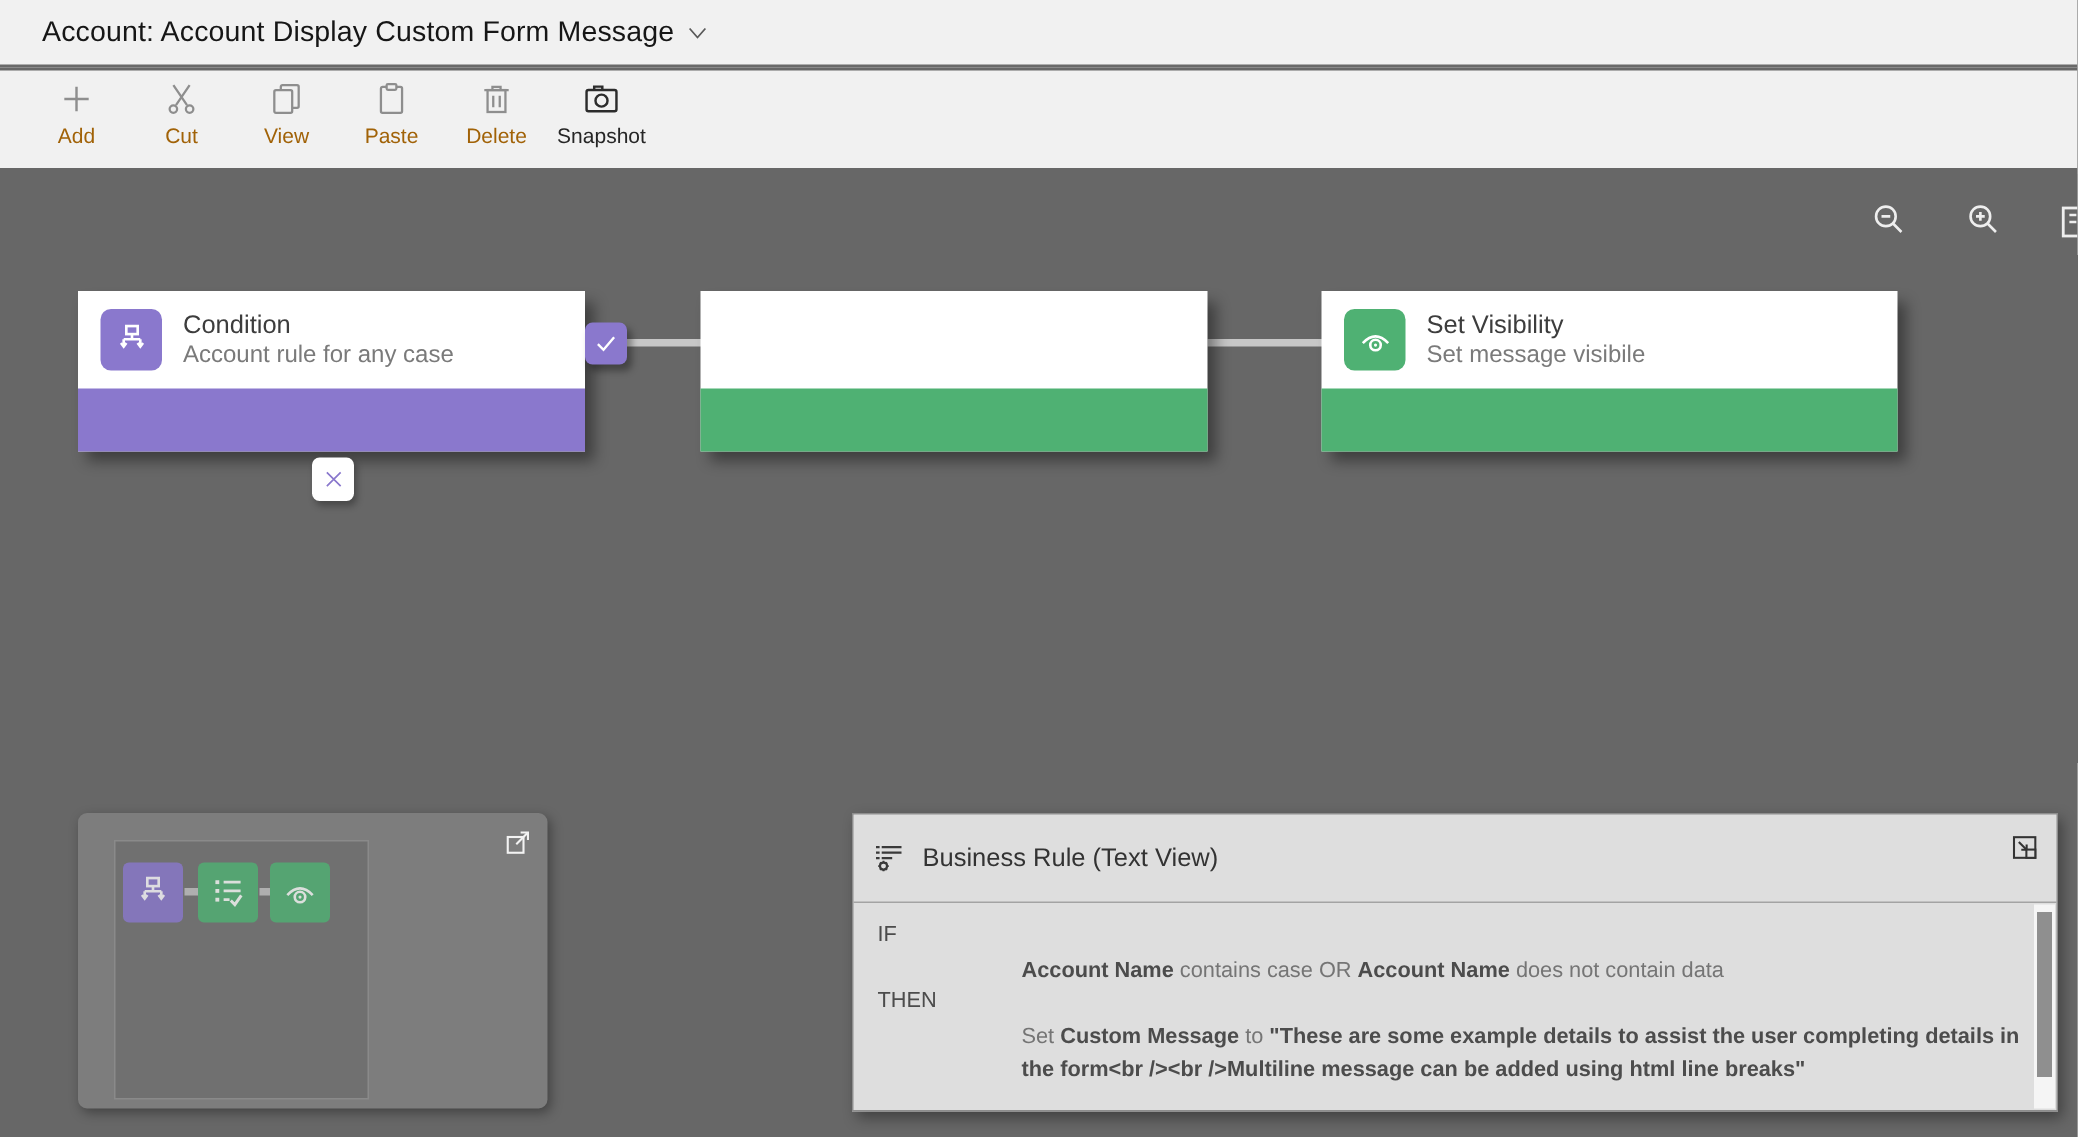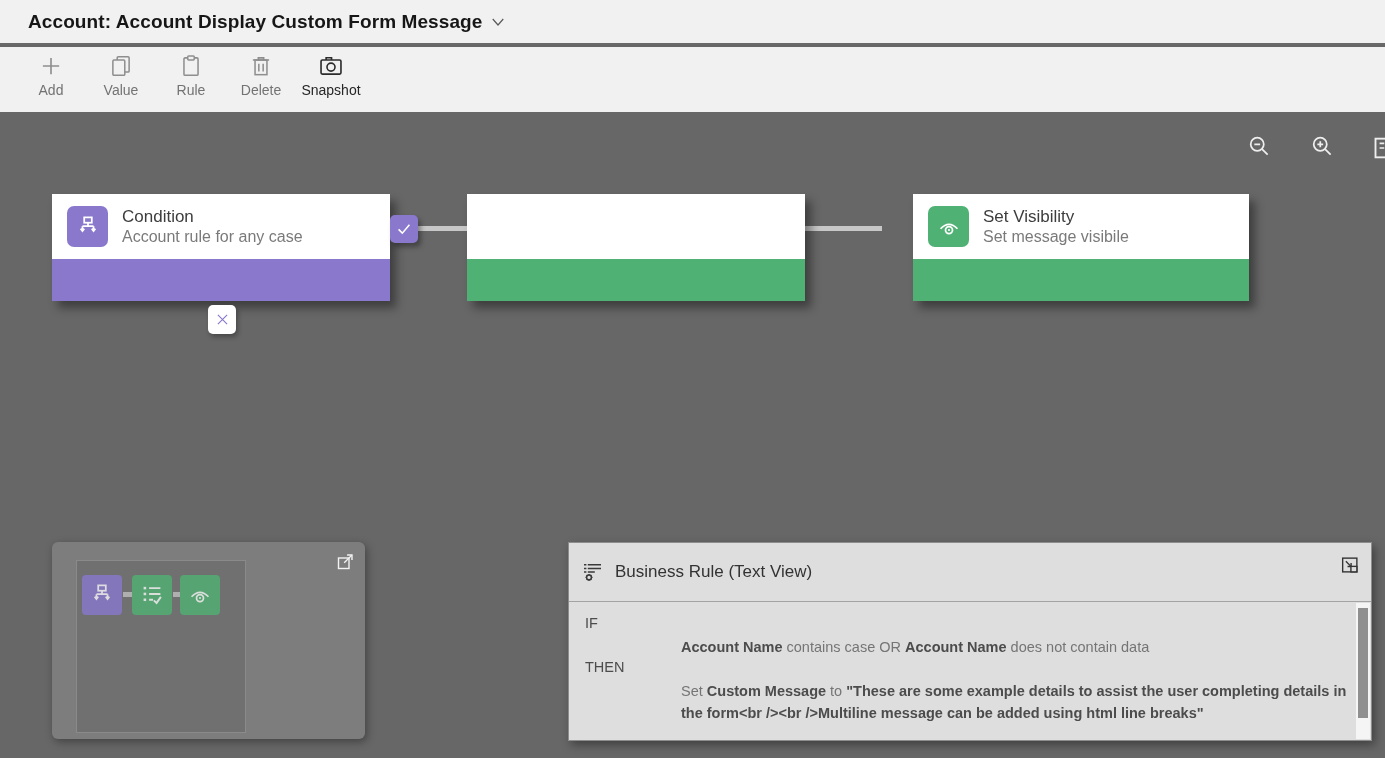--- a/index.html
+++ b/index.html
@@ -7,30 +7,30 @@
     --chrome:#f1f1f1; --panelbg:#dedede;
   }
   *{margin:0;padding:0;box-sizing:border-box;}
   body{font-family:"Liberation Sans",sans-serif;background:#fff;}
   .stage{position:relative;width:1385px;height:758px;overflow:hidden;background:var(--canvas);}
 
   
   .titlebar{position:absolute;left:0;top:0;width:1385px;height:45px;background:var(--chrome);
     border-bottom:2px solid #696969;display:flex;align-items:center;}
   .title-group{display:flex;align-items:center;gap:6px;margin-left:28px;cursor:pointer;}
-  .page-title{font-size:19px;font-weight:700;color:#161616;letter-spacing:.1px;text-align:right;}
+  .page-title{font-size:19px;font-weight:400;color:#161616;letter-spacing:.1px;text-align:right;}
   .chev{width:18px;height:18px;}
 
   
   .toolbar{position:absolute;left:0;top:47px;width:1385px;height:65px;background:var(--chrome);
     display:flex;align-items:flex-start;padding-left:16px;}
   .tbtn{width:70px;height:60px;margin-top:6px;display:flex;flex-direction:column;align-items:center;
     justify-content:flex-start;gap:3px;cursor:pointer;}
   .tbtn svg{width:26px;height:26px;}
-  .tlabel{font-size:14px;color:#737373;}
+  .tlabel{font-size:14px;color:#a16207;}
   .tbtn.dim{color:#8e8e8e;}
   .tbtn.active{color:#2c2c2c;}
   .tbtn.active .tlabel{color:#262626;}
 
   
   .canvas{position:absolute;left:0;top:116px;width:1385px;height:646px;background:var(--canvas);padding-left:45px;}
 
   .zoombtn{position:absolute;width:28px;height:28px;color:#eeeeee;cursor:pointer;}
   .zoombtn svg{width:100%;height:100%;}
 
@@ -103,31 +103,39 @@
 
   <div class="toolbar">
     <div class="tbtn dim">
       <svg viewBox="0 0 24 24">
         <path d="M12 4.5v15M4.5 12h15" stroke="#8e8e8e" stroke-width="1.5" fill="none"></path>
       </svg>
       <span class="tlabel">Add</span>
     </div>
     <div class="tbtn dim">
       <svg viewBox="0 0 24 24">
+        <path d="M7 3.5 L15.4 15.8 M17 3.5 L8.6 15.8" stroke="#8e8e8e" stroke-width="1.4" fill="none"></path>
+        <circle cx="7" cy="18.2" r="2.3" stroke="#8e8e8e" stroke-width="1.4" fill="none"></circle>
+        <circle cx="17" cy="18.2" r="2.3" stroke="#8e8e8e" stroke-width="1.4" fill="none"></circle>
+      </svg>
+      <span class="tlabel">Cut</span>
+    </div>
+    <div class="tbtn dim">
+      <svg viewBox="0 0 24 24">
         <rect x="8.5" y="3.5" width="11" height="14" rx="1" stroke="#8e8e8e" stroke-width="1.4" fill="none"></rect>
         <rect x="4.5" y="6.5" width="11" height="14" rx="1" stroke="#8e8e8e" stroke-width="1.4" fill="#f1f1f1"></rect>
       </svg>
-      <span class="tlabel">Value</span>
+      <span class="tlabel">View</span>
     </div>
     <div class="tbtn dim">
       <svg viewBox="0 0 24 24">
         <rect x="5.5" y="4.5" width="13" height="16" rx="1" stroke="#8e8e8e" stroke-width="1.4" fill="none"></rect>
         <rect x="9" y="2.8" width="6" height="3.6" rx="0.8" stroke="#8e8e8e" stroke-width="1.4" fill="#f1f1f1"></rect>
       </svg>
-      <span class="tlabel">Rule</span>
+      <span class="tlabel">Paste</span>
     </div>
     <div class="tbtn dim">
       <svg viewBox="0 0 24 24">
         <path d="M4.5 6.5h15 M9.5 6.5v-2h5v2" stroke="#8e8e8e" stroke-width="1.4" fill="none"></path>
         <rect x="6.5" y="6.5" width="11" height="13.5" stroke="#8e8e8e" stroke-width="1.4" fill="none"></rect>
         <path d="M10 10v7 M14 10v7" stroke="#8e8e8e" stroke-width="1.4" fill="none"></path>
       </svg>
       <span class="tlabel">Delete</span>
     </div>
     <div class="tbtn active">
@@ -189,21 +197,21 @@
     <div class="xbtn">
       <svg viewBox="0 0 24 24">
         <path d="M5.5 5.5 18.5 18.5 M18.5 5.5 5.5 18.5" stroke="#8a78cd" stroke-width="1.6" fill="none"></path>
       </svg>
     </div>
 
     <div class="node" style="left:467px;">
       <div class="node-footer bg-green"></div>
     </div>
 
-    <div class="node" style="left:881px;width:336px;margin-left:32px;">
+    <div class="node" style="left:881px;width:384px;">
       <div class="node-body">
         <div class="node-icon bg-green">
           <svg viewBox="0 0 24 24">
             <path d="M4.75 13.5 Q12 5.8 19.25 13.5" stroke="#fff" stroke-width="1.5" fill="none"></path>
             <circle cx="12" cy="14.6" r="3" stroke="#fff" stroke-width="1.5" fill="none"></circle>
             <circle cx="12" cy="14.6" r="0.9" fill="#fff"></circle>
           </svg>
         </div>
         <div class="node-text">
           <div class="node-title">Set Visibility</div>

